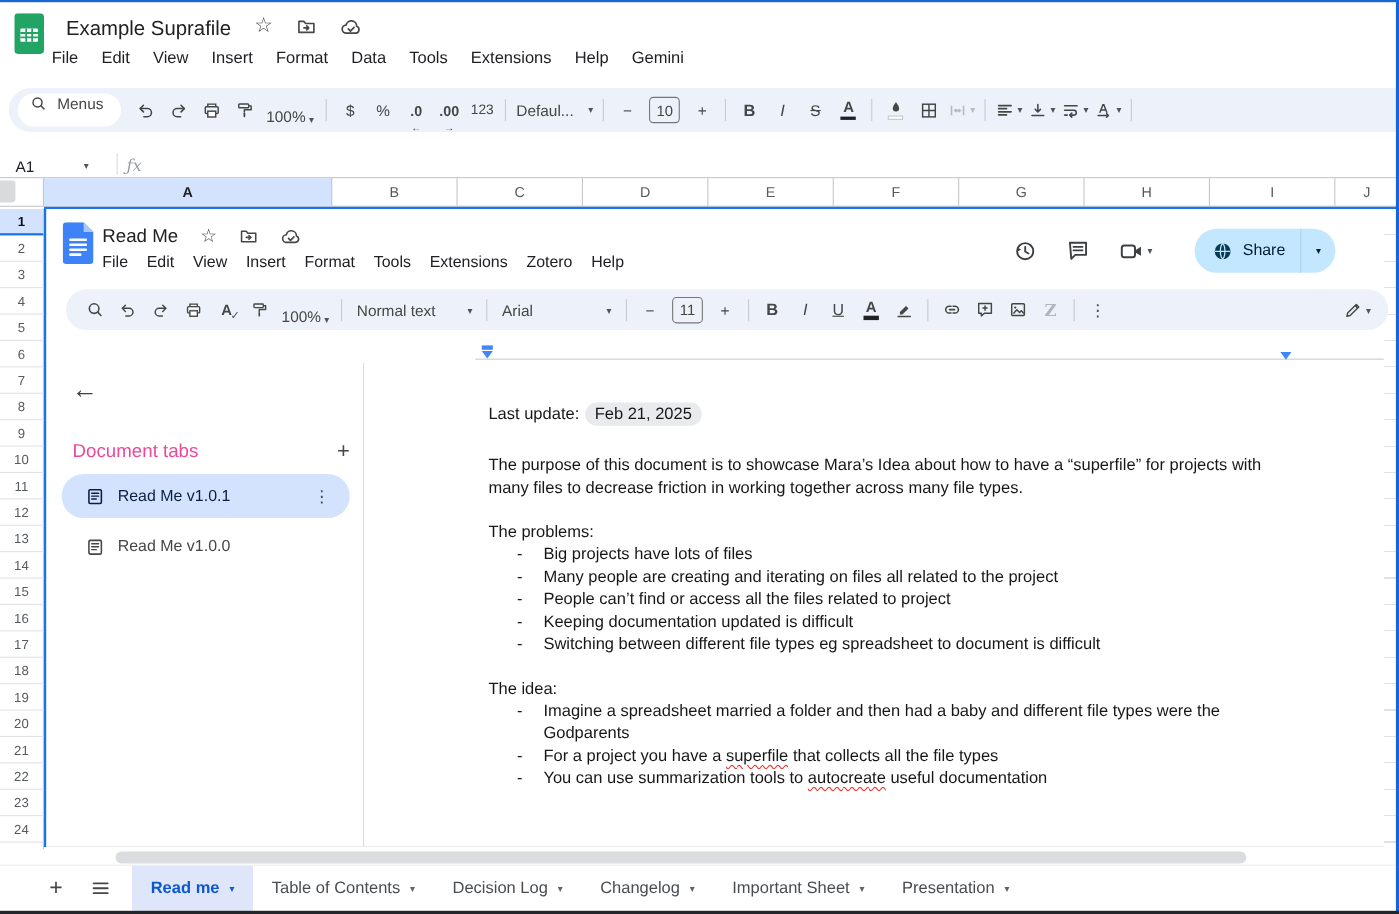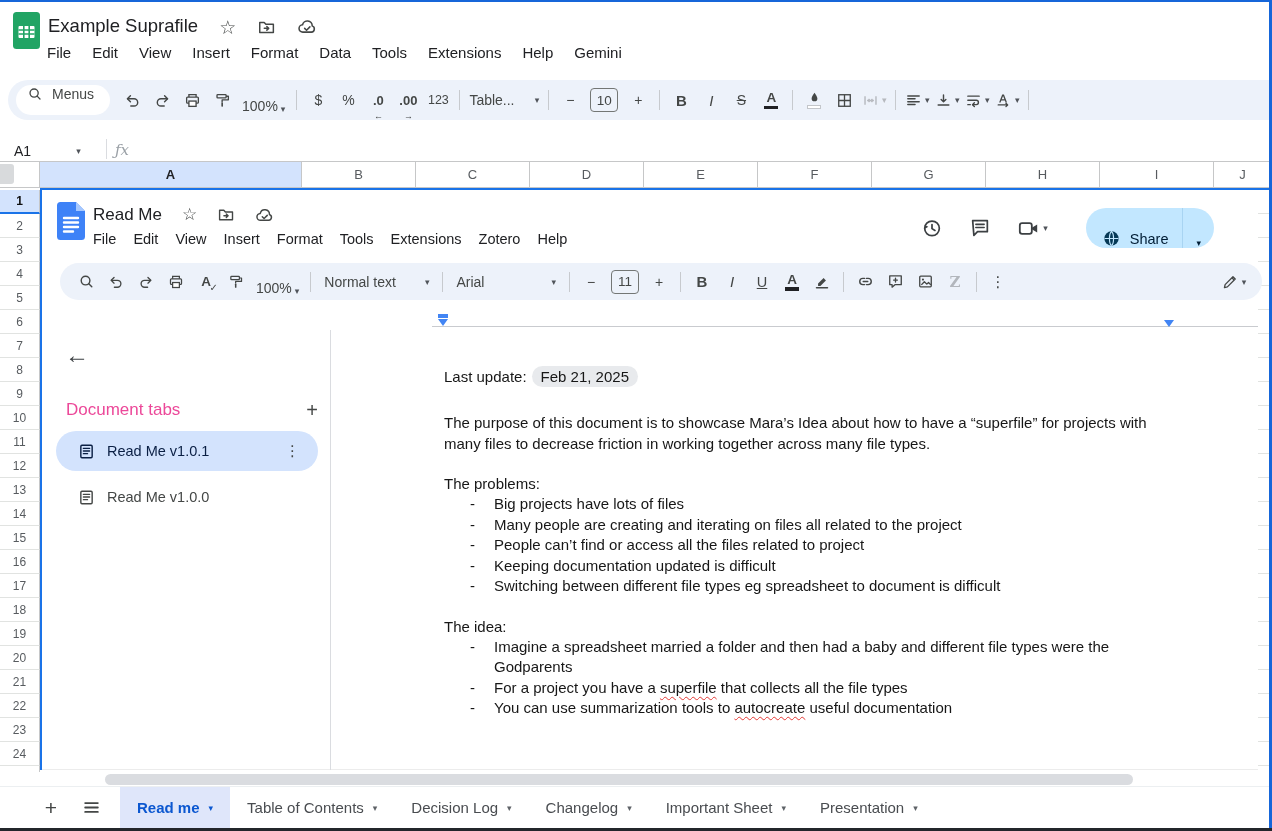--- a/index.html
+++ b/index.html
@@ -7,21 +7,21 @@
   body{position:relative;overflow:hidden;background:#fff;
        font-family:"Liberation Sans","DejaVu Sans",sans-serif;color:#1f1f1f}
   svg{display:block}
   .abs{position:absolute}
   
   .edge-top{left:0;top:0;right:0;height:2px;background:#1666d9;z-index:60}
   .edge-right{top:0;right:0;width:3px;bottom:0;background:#1666d9;z-index:60}
   .edge-bottom{left:0;right:0;bottom:0;height:3px;background:#23262b;z-index:60}
   
   .sh-logo{left:13px;top:12px}
-  .sh-titlebar{left:48px;top:15px;display:flex;align-items:flex-end;gap:21px}
+  .sh-titlebar{left:60px;top:15px;display:flex;align-items:flex-start;gap:21px}
   .sh-title{font-size:18.5px;color:#202124}
   .hdr-ic{color:#444746;display:flex;align-items:center}
   .star{font-size:19px;line-height:18px;color:#444746}
   .sh-menubar{left:47px;top:44px;display:flex;gap:21px;font-size:15px;color:#202124}
   .mi{cursor:default}
   
   .sh-toolbar{left:8px;top:80px;width:1264px;height:40px;background:#edf2fa;
               border-radius:20px 0 0 20px;display:flex;align-items:center;padding:0 4px 0 8px;gap:2px}
   .tb-search{height:30px;border-radius:15px;background:#fff;display:flex;align-items:center;
              padding:0 16px 12px 11px;gap:9px;font-size:14px;color:#444746;margin-right:6px}
@@ -69,21 +69,21 @@
   .rowh.sel{background:#d3e3fd;color:#111;font-weight:700;border-bottom:2px solid #1a73e8}
   .grid-sliver{left:1258px;top:190px;width:14px;height:580px;
      background:repeating-linear-gradient(to bottom,#fff 0 23px,#e1e3e1 23px 24px)}
   
   .doc{left:42px;top:190px;width:1216px;height:580px;background:#fff;border-bottom:1px solid #ececec}
   .doc .logo{position:absolute;left:15px;top:12px}
   .d-titlebar{position:absolute;left:51px;top:15px;display:flex;align-items:center;gap:20px}
   .d-title{font-size:17px;color:#202124}
   .d-menubar{position:absolute;left:51px;top:41px;display:flex;gap:17px;font-size:14.5px;color:#202124}
   .d-actions{position:absolute;right:44px;top:18px;display:flex;align-items:center;gap:26px;color:#3c4043}
-  .share{height:40px;border-radius:20px;background:#c2e7ff;display:flex;align-items:flex-end;color:#001d35;margin-left:12px}
+  .share{height:40px;border-radius:20px;background:#c2e7ff;display:flex;align-items:center;color:#001d35;margin-left:12px}
   .share-main{display:flex;align-items:center;gap:9px;padding:0 14px 0 16px;font-size:14.5px;font-weight:500}
   .share-sep{width:1px;height:40px;background:#a8d4f2}
   .share-caret{padding:0 13px;font-size:9px;color:#001d35}
   .d-toolbar{position:absolute;left:18px;top:73px;width:1202px;height:37px;background:#edf2fa;border-radius:19px;
              display:flex;align-items:center;padding:0 14px 0 12px;gap:2px}
   .ruler-line{position:absolute;left:390px;top:136px;width:826px;height:1px;background:#c9cbcf}
   .ind-left{position:absolute;left:396px;top:124px;width:10px}
   .ind-rect{width:10px;height:4px;background:#4285f4;margin-bottom:1px}
   .tri-down{width:0;height:0;border-left:5px solid transparent;border-right:5px solid transparent;border-top:7px solid #4285f4}
   .ind-right{position:absolute;left:1122px;top:130px}
@@ -306,21 +306,21 @@
       <span>.0</span>
       <span class="fa">←</span>
     </span>
   <span class="tbi decfmt">
       <span>.00</span>
       <span class="fa">→</span>
     </span>
   <span class="tbi fmt" style="font-size:12.5px">123</span>
   <span class="tb-sep"></span>
   <span class="tbi font-btn">
-      <span>Table...</span>
+      <span>Defaul...</span>
       <span class="car">▾</span>
     </span>
   <span class="tb-sep"></span>
   <span class="tbi">−</span>
   <span class="size-box">10</span>
   <span class="tbi">+</span>
   <span class="tb-sep"></span>
   <span class="tbi b-bold">B</span>
   <span class="tbi b-italic">I</span>
   <span class="tbi b-strike">S</span>

